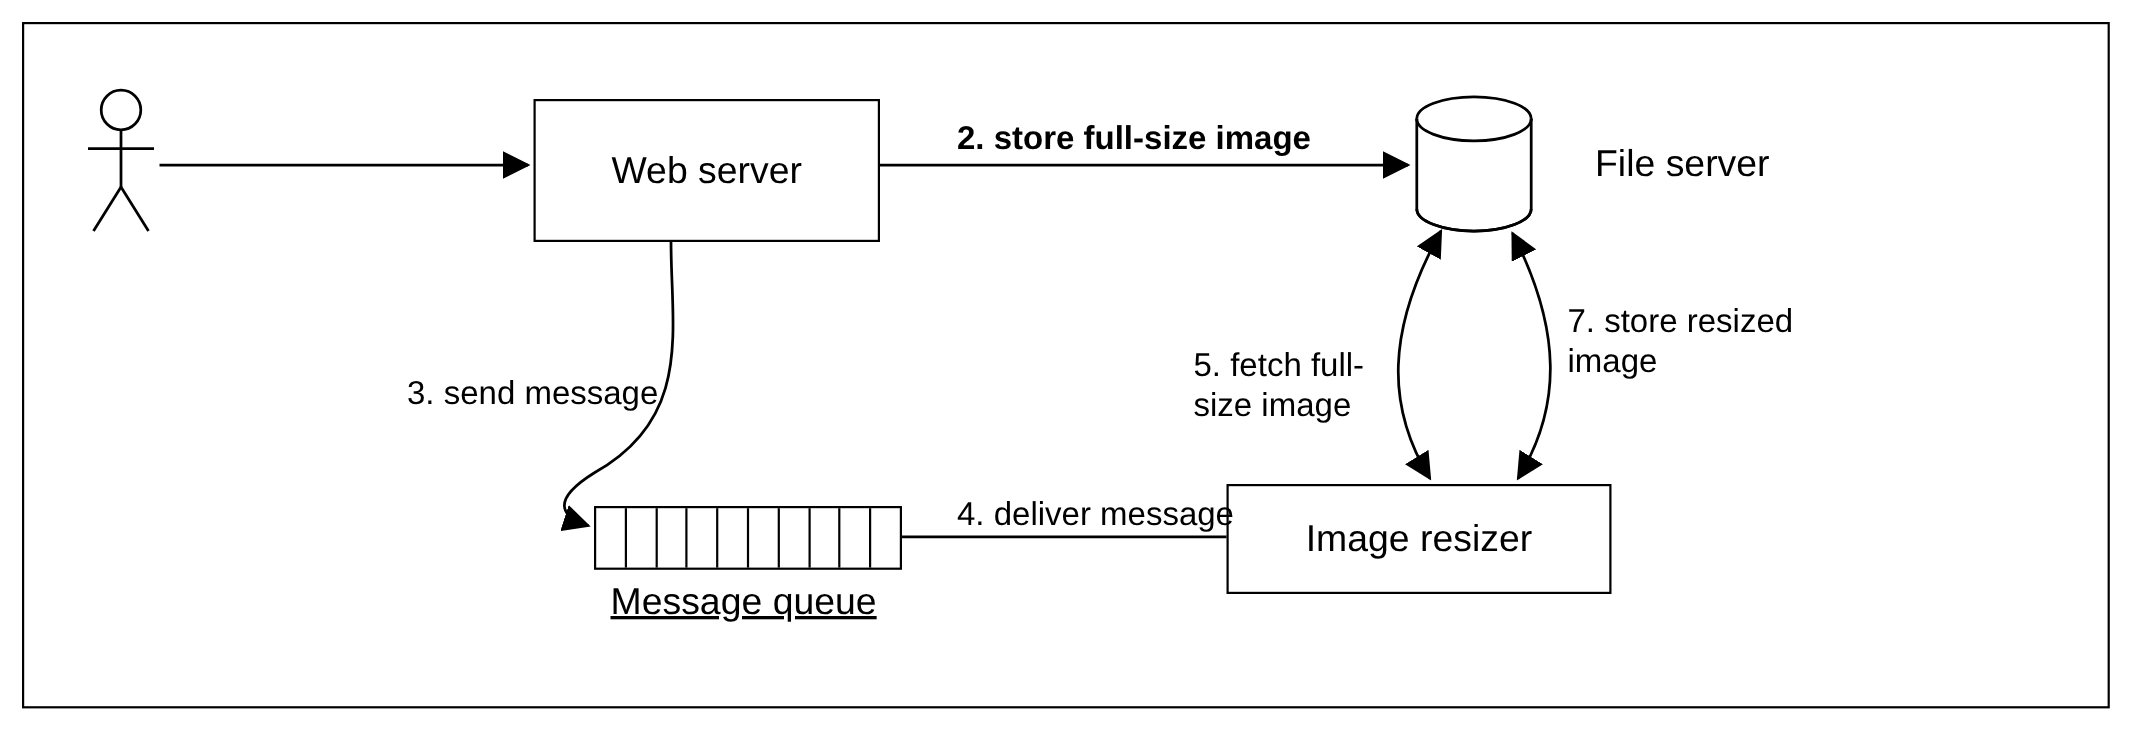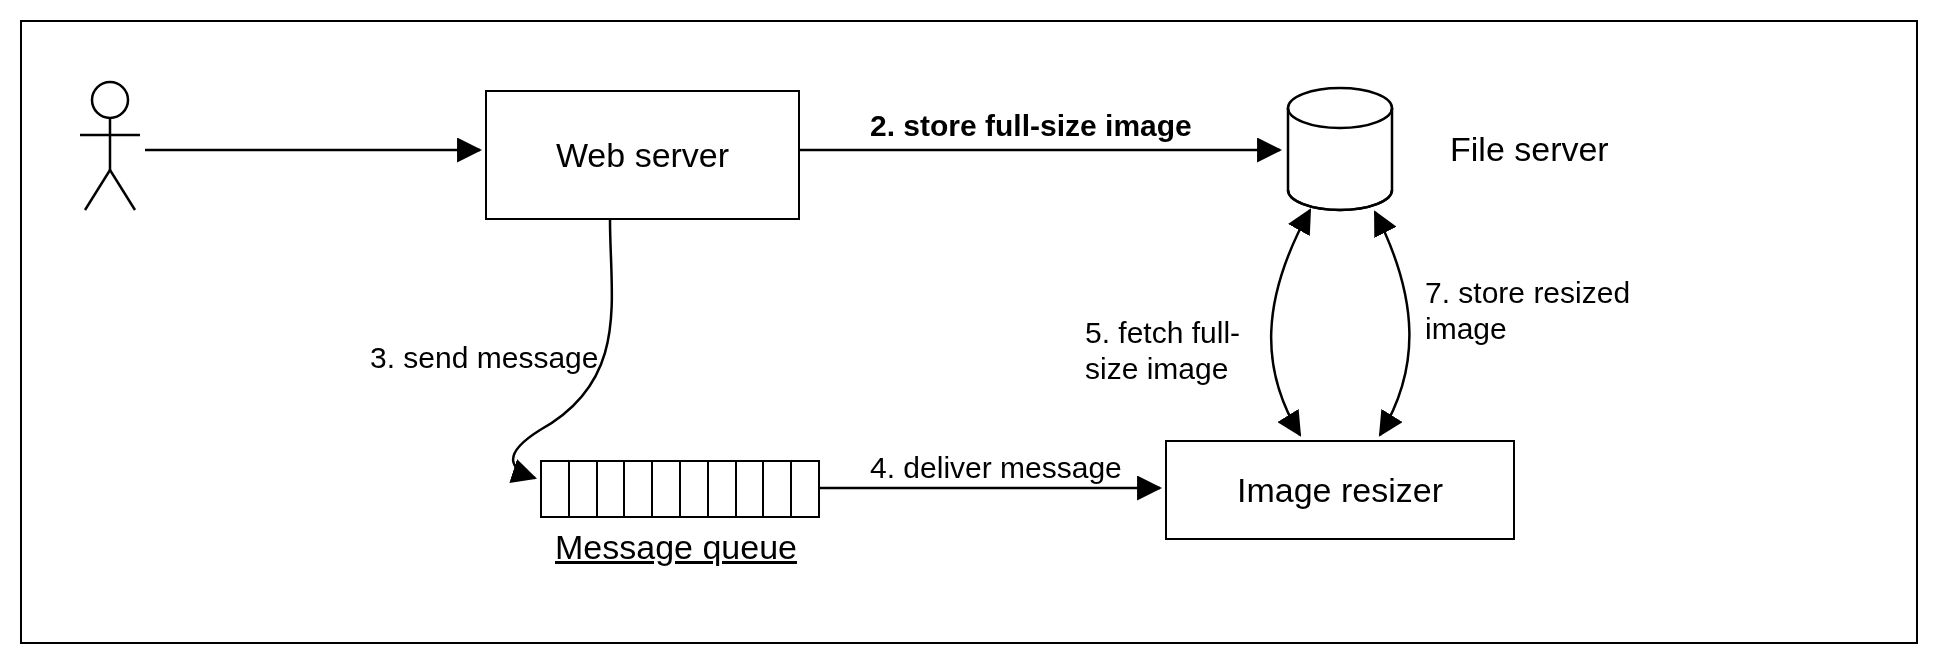--- a/index.html
+++ b/index.html
@@ -119,21 +119,21 @@
       <div class="slot"></div>
       <div class="slot"></div>
     <div class="slot"></div>
       <div class="slot"></div>
       <div class="slot"></div>
       <div class="slot"></div>
       <div class="slot"></div>
   </div>
   <div class="node-label" style="left:555px; top:528px;text-decoration:underline;">Message queue</div>
 
-  <div class="box" style="left:1165px; top:440px; width:350px; height:100px;">
+  <div class="box" style="left:1115px; top:440px; width:350px; height:100px;">
     <span>Image resizer</span>
   </div>
 
 
   <div class="label" style="left:870px; top:108px;font-weight:bold;">2. store full-size image</div>
 
   <div class="label" style="left:370px; top:340px;text-align:right;">3. send message</div>
 
   <div class="label" style="left:870px; top:450px;">4. deliver message</div>
 

